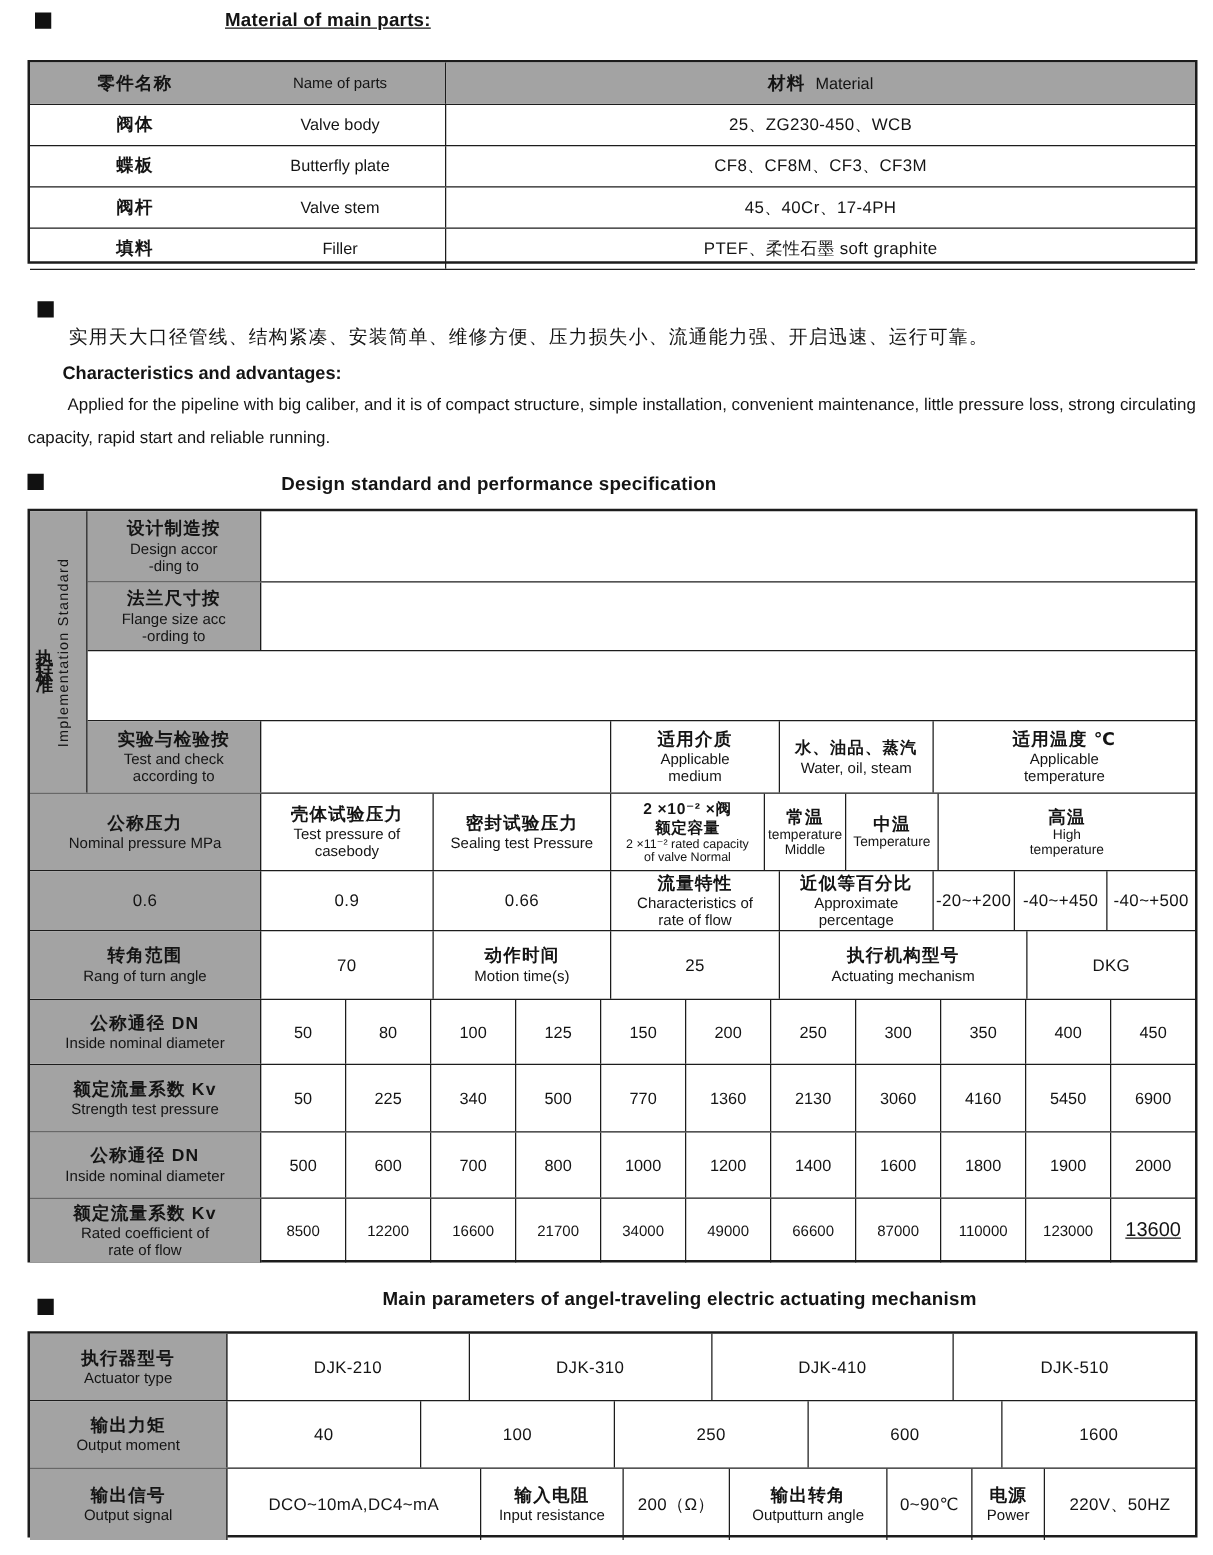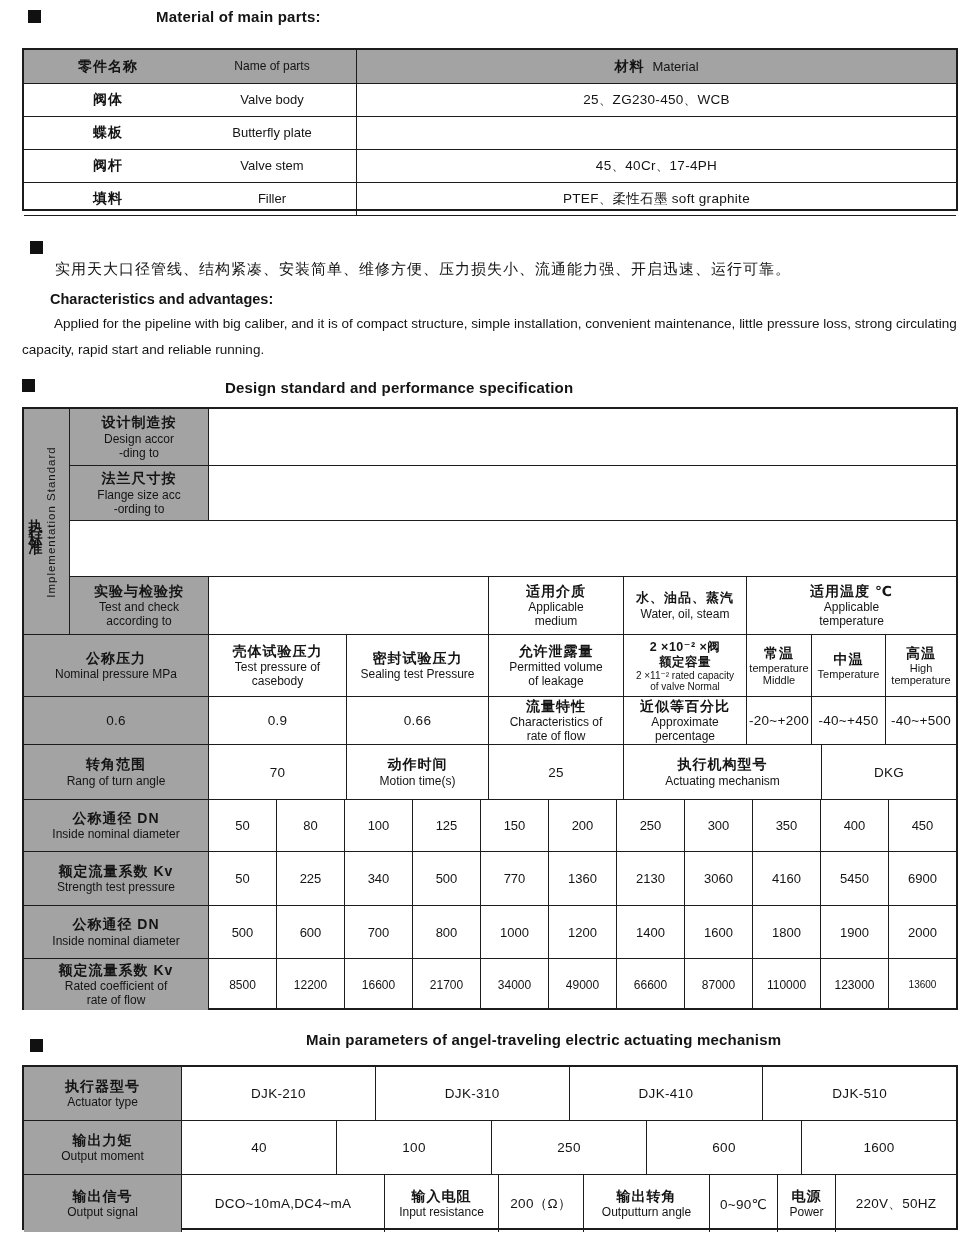--- a/index.html
+++ b/index.html
@@ -75,21 +75,21 @@
   #tbl3 .r { height:54px; }
   #tbl3 .r:last-child { height:57px; }
   .bw-lab { width:158px; }
   .s3a { width:203px; } .s3b { width:114px; } .s3c { width:85px; }
   .s3d { width:126px; } .s3e { width:68px; }  .s3f { width:58px; }
 </style>
 </head>
 <body>
 
 <div class="bullet" style="left:28px; top:10px;"></div>
-<div class="sec-title" style="left:156px; top:8px;">Material of main parts:</div>
+<div class="sec-title" style="left:180px; top:8px;text-decoration:underline;">Material of main parts:</div>
 
 <div class="tbl" id="tbl1">
   <div class="r hdr">
     <div class="c g name-col">
       <span class="cn">零件名称</span>
       <span class="en">Name of parts</span>
     </div>
     <div class="c g mat-col last">
       <span class="cn">材料</span>
       <span class="en" style="font-size:13px;">Material</span>
@@ -99,20 +99,21 @@
       <div class="c name-col">
         <span class="cn">阀体</span>
         <span class="en" style="font-size:13px;">Valve body</span>
       </div>
       <div class="c mat-col last val">25、ZG230-450、WCB</div>
     </div><div class="r">
       <div class="c name-col">
         <span class="cn">蝶板</span>
         <span class="en" style="font-size:13px;">Butterfly plate</span>
       </div>
+      <div class="c mat-col last val">CF8、CF8M、CF3、CF3M</div>
     </div><div class="r">
       <div class="c name-col">
         <span class="cn">阀杆</span>
         <span class="en" style="font-size:13px;">Valve stem</span>
       </div>
       <div class="c mat-col last val">45、40Cr、17-4PH</div>
     </div><div class="r">
       <div class="c name-col">
         <span class="cn">填料</span>
         <span class="en" style="font-size:13px;">Filler</span>
@@ -187,25 +188,20 @@
       <span class="en">Nominal pressure MPa</span>
     </div>
     <div class="c wA">
       <span class="cn">壳体试验压力</span>
       <span class="en">Test pressure of
 casebody</span>
     </div>
     <div class="c wB">
       <span class="cn">密封试验压力</span>
       <span class="en">Sealing test Pressure</span>
-    </div>
-    <div class="c wC">
-      <span class="cn">允许泄露量</span>
-      <span class="en">Permitted volume
-of leakage</span>
     </div>
     <div class="c wD">
       <span class="cap-main">2 ×10⁻² ×阀
 额定容量</span>
       <span class="en-sm">2 ×11⁻² rated capacity
 of valve Normal</span>
     </div>
     <div class="c wE">
       <span class="cn">常温</span>
       <span class="tempsub">temperature
@@ -329,21 +325,21 @@
         <div class="c val-sm" style="font-size:12px;">8500</div>
         <div class="c val-sm" style="font-size:12px;">12200</div>
         <div class="c val-sm" style="font-size:12px;">16600</div>
         <div class="c val-sm" style="font-size:12px;">21700</div>
         <div class="c val-sm" style="font-size:12px;">34000</div>
         <div class="c val-sm" style="font-size:12px;">49000</div>
         <div class="c val-sm" style="font-size:12px;">66600</div>
         <div class="c val-sm" style="font-size:12px;">87000</div>
         <div class="c val-sm" style="font-size:12px;">110000</div>
         <div class="c val-sm" style="font-size:12px;">123000</div>
-        <div class="c val-sm" style="font-size:10px;">13600</div>
+        <div class="c val-sm" style="font-size:16px;text-decoration:underline;">13600</div>
       </div>
   </div>
 </div>
 
 <div class="bullet" style="left:30px; top:1039px;"></div>
 <div class="sec-title" style="left:306px; top:1031px;">Main parameters of angel-traveling electric actuating mechanism</div>
 
 <div class="tbl" id="tbl3">
   <div class="r">
     <div class="c g bw-lab">

